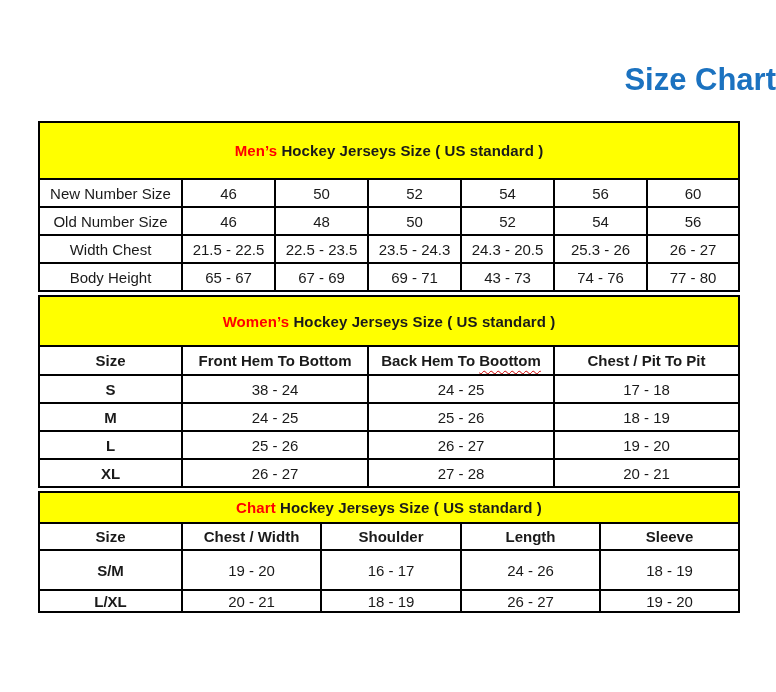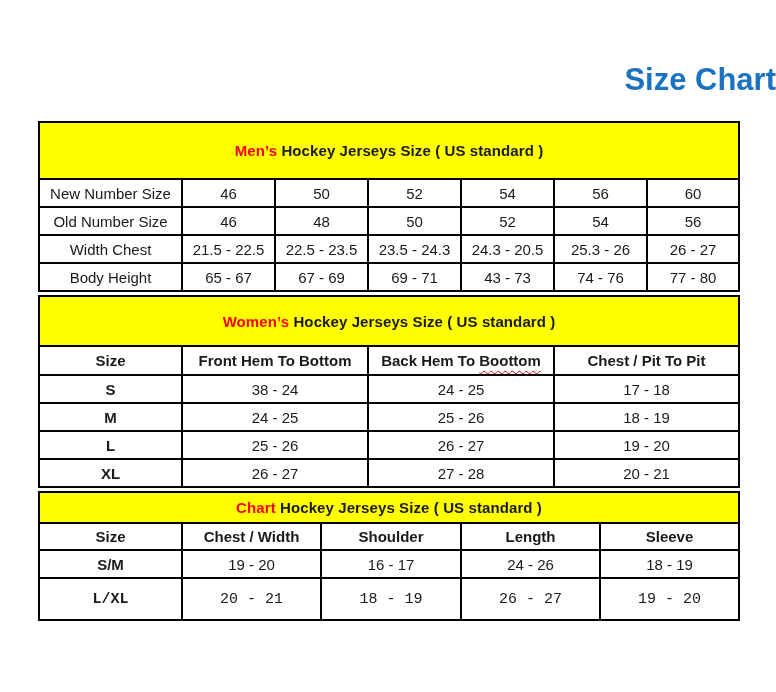--- a/index.html
+++ b/index.html
@@ -60,22 +60,22 @@
   }
   
   .mens   tr.band-row{height:57px;}
   .mens   tr.hdr-row{height:28px;}
   .mens   tr.data-row{height:28px;}
   .womens tr.band-row{height:50px;}
   .womens tr.hdr-row{height:29px;}
   .womens tr.data-row{height:28px;}
   .youth  tr.band-row{height:31px;}
   .youth  tr.hdr-row{height:27px;}
-  .youth  tr.data-row-0{height:28px;margin-top:37px;}
-  .youth  tr.data-row-1{height:42px;font-family:Liberation Mono, monospace;}
+  .youth  tr.data-row-0{height:40px;margin-top:37px;}
+  .youth  tr.data-row-1{height:22px;}
 </style>
 </head>
 <body>
 
 <div class="page">
   <h1 class="title">Size Chart</h1>
   <div class="tables">
     <table class="tbl mens">
         <colgroup>
           <col style="width: 143px;">

